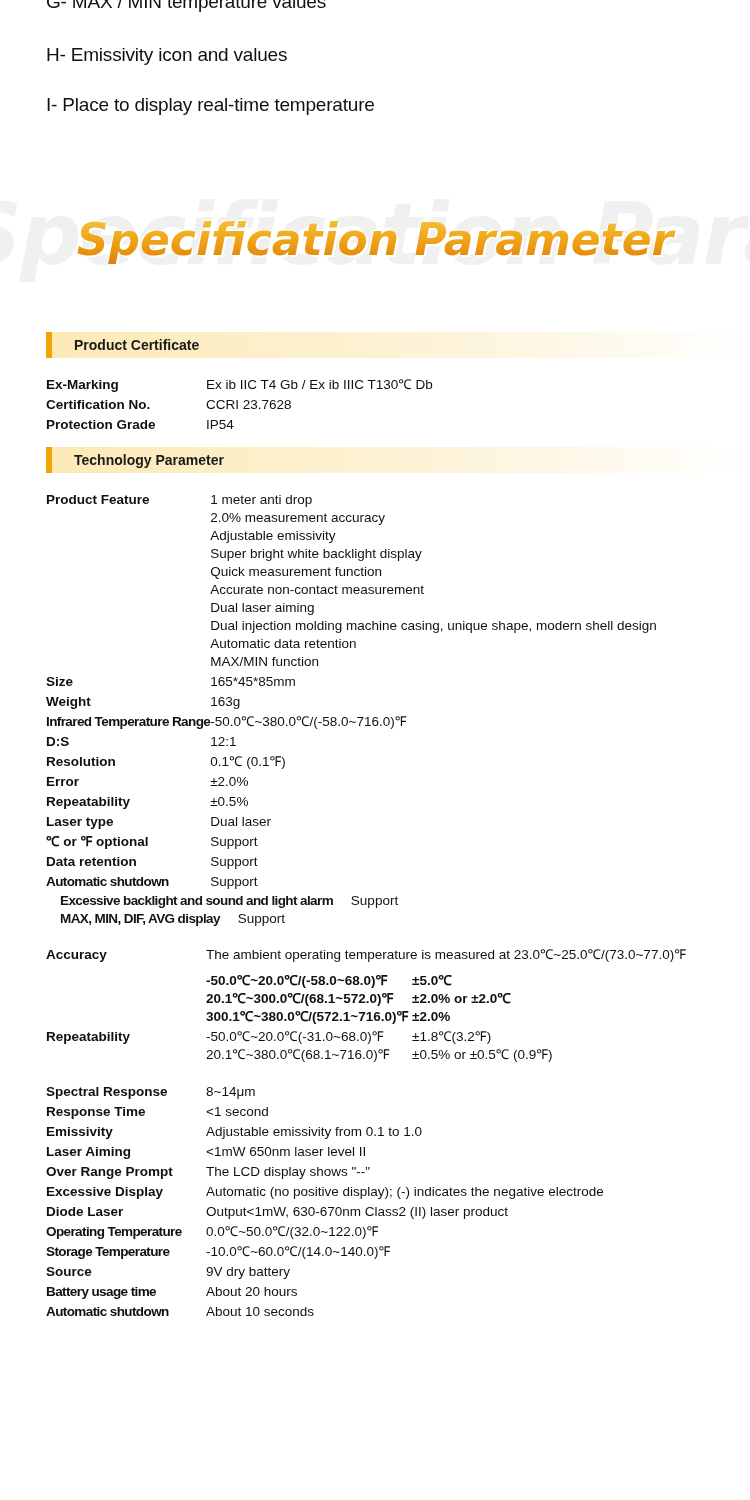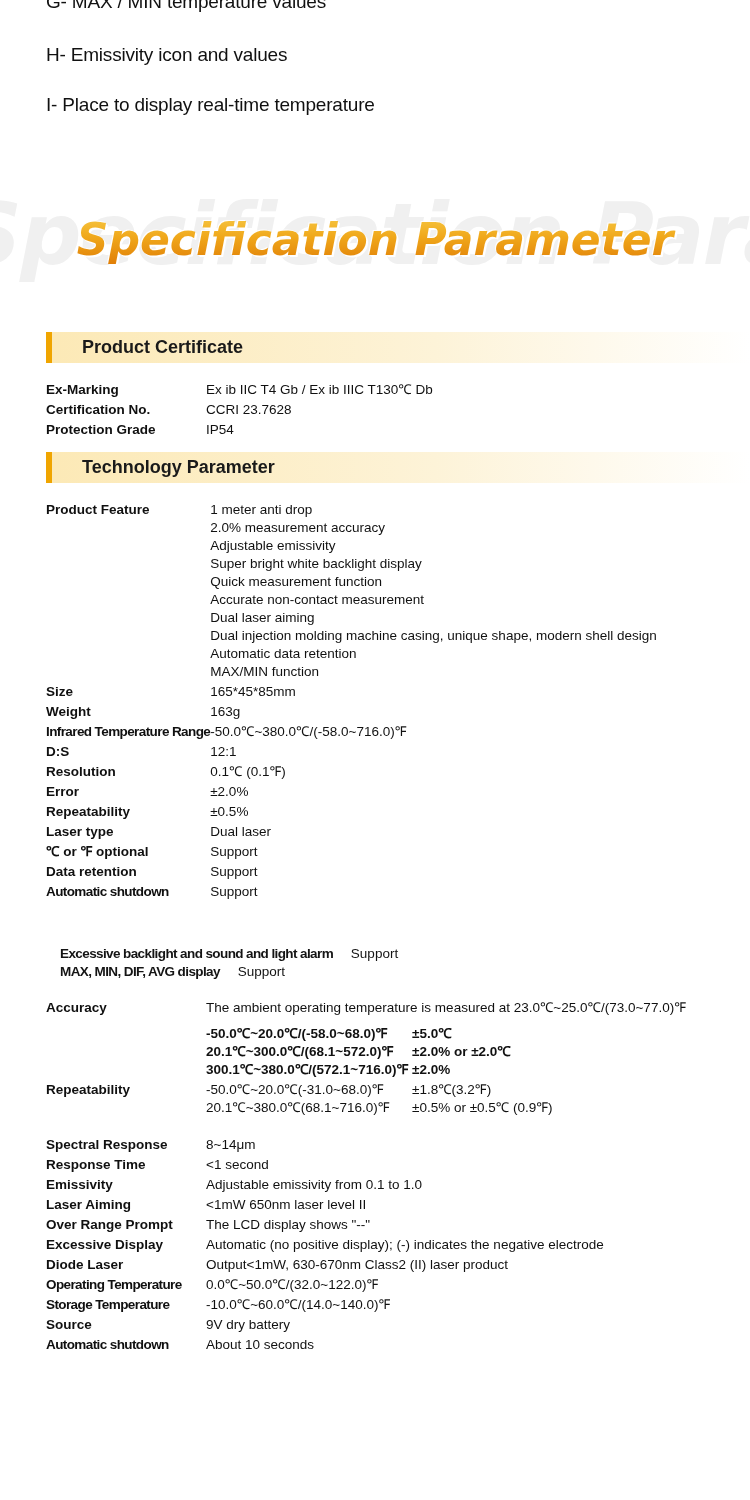--- a/index.html
+++ b/index.html
@@ -72,24 +72,24 @@
 
   
   .spec {
     position: absolute;
     left: 46px;
     width: 704px;
   }
   .section-head {
     background: linear-gradient(90deg, #fce9b6 0%, #fdf3d8 55%, #ffffff 100%);
     border-left: 6px solid #f0a500;
-    font-size: 18px;
+    font-size: 14px;
     font-weight: bold;
     color: #1a1a1a;
-    padding: 5px 0 5px 30px;
+    padding: 5px 0 5px 22px;
   }
   table.kv {
     width: 100%;
     border-collapse: collapse;
     margin-top: 17px;
   }
   table.kv td {
     vertical-align: top;
     padding: 1px 0;
     font-size: 13.5px;
@@ -215,21 +215,21 @@
         <td class="k">Data retention</td>
         <td class="v">Support</td>
       </tr>
       <tr>
         <td class="k narrow">Automatic shutdown</td>
         <td class="v">Support</td>
       </tr>
     </tbody>
       </table>
 
-    <div class="inline-kv" style="padding-left:14px;margin-top:43px;">
+    <div class="inline-kv" style="padding-left:14px;">
       <span class="k2">Excessive backlight and sound and light alarm</span>
       <span class="v2">Support</span>
     </div>
     <div class="inline-kv" style="padding-left:14px;">
       <span class="k2">MAX, MIN, DIF, AVG display</span>
       <span class="v2">Support</span>
     </div>
 
     <table class="kv">
       <tbody>
@@ -297,20 +297,24 @@
       </tr>
       <tr>
         <td class="k narrow">Storage Temperature</td>
         <td class="v">-10.0℃~60.0℃/(14.0~140.0)℉</td>
       </tr>
       <tr>
         <td class="k">Source</td>
         <td class="v">9V dry battery</td>
       </tr>
       <tr>
+        <td class="k narrow">Battery usage time</td>
+        <td class="v">About 20 hours</td>
+      </tr>
+      <tr>
         <td class="k narrow">Automatic shutdown</td>
         <td class="v">About 10 seconds</td>
       </tr>
     </tbody>
       </table>
 
   </div>
 </div>
 
 </body></html>

